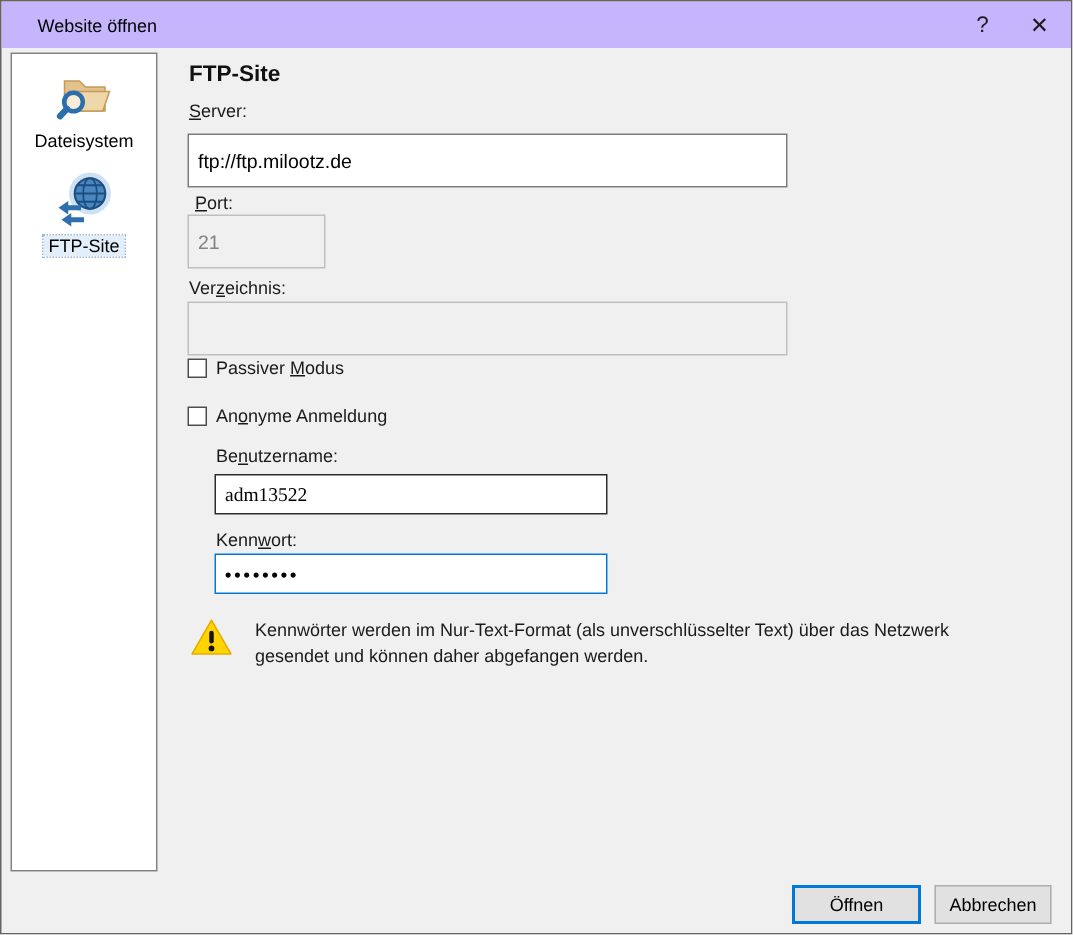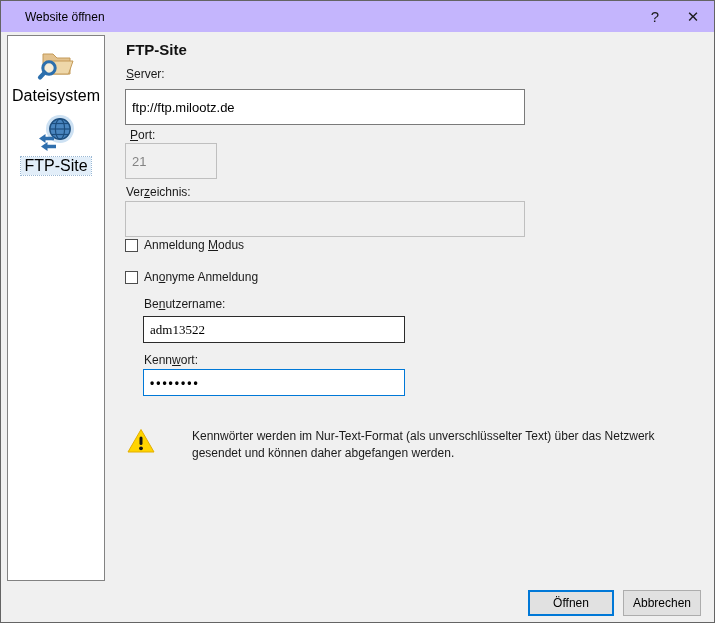--- a/index.html
+++ b/index.html
@@ -13,38 +13,38 @@
   .tb-btn { position:absolute; top:0; width:34px; height:31px; display:flex; align-items:center; justify-content:center; font-size:14px; color:#1a1a1a; cursor:default; }
   .tb-help { left:637px; font-size:15px; }
   .tb-close { left:675px; font-size:15px; }
 
   
   .sidebar { position:absolute; left:6px; top:34px; width:98px; height:546px; background:#ffffff; border:1px solid #828282; }
   .side-item { position:absolute; left:0; width:96px; display:flex; flex-direction:column; align-items:center; }
   .side-item-fs { top:6px; }
   .side-item-ftp { top:76px; }
   .side-icon { width:44px; height:44px; display:flex; align-items:center; justify-content:center; }
-  .side-label { margin-top:1px; font-size:16px; color:#000; padding:0 3px; }
+  .side-label { margin-top:1px; font-size:12px; color:#000; padding:0 3px; }
   .side-label.sel { background:#e2eef9; outline:1px dotted #9ab8d4; }
 
   
   .heading { position:absolute; left:125px; top:40px; font-size:15px; font-weight:bold; color:#111; }
   .fld-label { position:absolute; font-size:12px; color:#1a1a1a; }
   .mn { text-decoration:underline; }
   .txt { position:absolute; height:36px; border:1px solid #7a7a7a; background:#fff; font-family:"Liberation Sans","DejaVu Sans",sans-serif; font-size:13px; color:#000; padding:0 6px; outline:none; }
   .txt:disabled { border-color:#bfbfbf; background:#f0f0f0; color:#838383; }
   .txt.dark { border-color:#2b2b2b; height:27px; }
   .txt.focus { border-color:#0078d7; height:27px; }
   .txt.pwd { letter-spacing:2px; font-weight:bold; font-size:12px; }
 
   .check-row { position:absolute; display:flex; align-items:center; cursor:default; }
   .cb { width:13px; height:13px; background:#fff; border:1px solid #4d4d4d; margin-right:6px; flex:none; }
   .cb-label { font-size:12px; color:#1a1a1a; }
 
-  .warn-wrap { position:absolute; left:125px; top:424px; display:flex;gap:22px; }
+  .warn-wrap { position:absolute; left:125px; top:408px; display:flex; }
   .warn-icon { width:30px; height:28px; flex:none; margin-right:14px; margin-top:2px; }
   .warn-text { width:492px; font-size:12px; line-height:17px; color:#1a1a1a; padding-top:3px; }
 
   .btn { position:absolute; height:26px; background:#e1e1e1; border:1px solid #adadad; font-family:"Liberation Sans","DejaVu Sans",sans-serif; font-size:12px; color:#000; cursor:default; }
   .btn.default { border:2px solid #0078d7; }
 </style>
 </head>
 <body>
 
 <div class="dialog">
@@ -90,21 +90,21 @@
   <input class="txt" style="left: 124px; top: 88px; width: 400px;" value="ftp://ftp.milootz.de">
 
   <label class="fld-label" style="left:129px; top:127px;"><span></span><span class="mn">P</span><span>ort:</span></label>
   <input class="txt" style="left: 124px; top: 142px; width: 92px;" disabled="" value="21">
 
   <label class="fld-label" style="left:125px; top:184px;"><span>Ver</span><span class="mn">z</span><span>eichnis:</span></label>
   <input class="txt" style="left: 124px; top: 200px; width: 400px;" disabled="" value="">
 
   <div class="check-row" style="left:124px; top:237px;">
     <span class="cb"></span>
-    <span class="cb-label"><span>Anmeldung </span><span class="mn">M</span><span>odus</span></span>
+    <span class="cb-label"><span>Passiver </span><span class="mn">M</span><span>odus</span></span>
   </div>
 
   <div class="check-row" style="left:124px; top:269px;">
     <span class="cb"></span>
     <span class="cb-label"><span>An</span><span class="mn">o</span><span>nyme Anmeldung</span></span>
   </div>
 
   <label class="fld-label" style="left:143px; top:296px;"><span>Be</span><span class="mn">n</span><span>utzername:</span></label>
   <input class="txt dark" style="left: 142px; top: 315px; width: 262px; font-family: Liberation Serif, serif;" value="adm13522">
 

